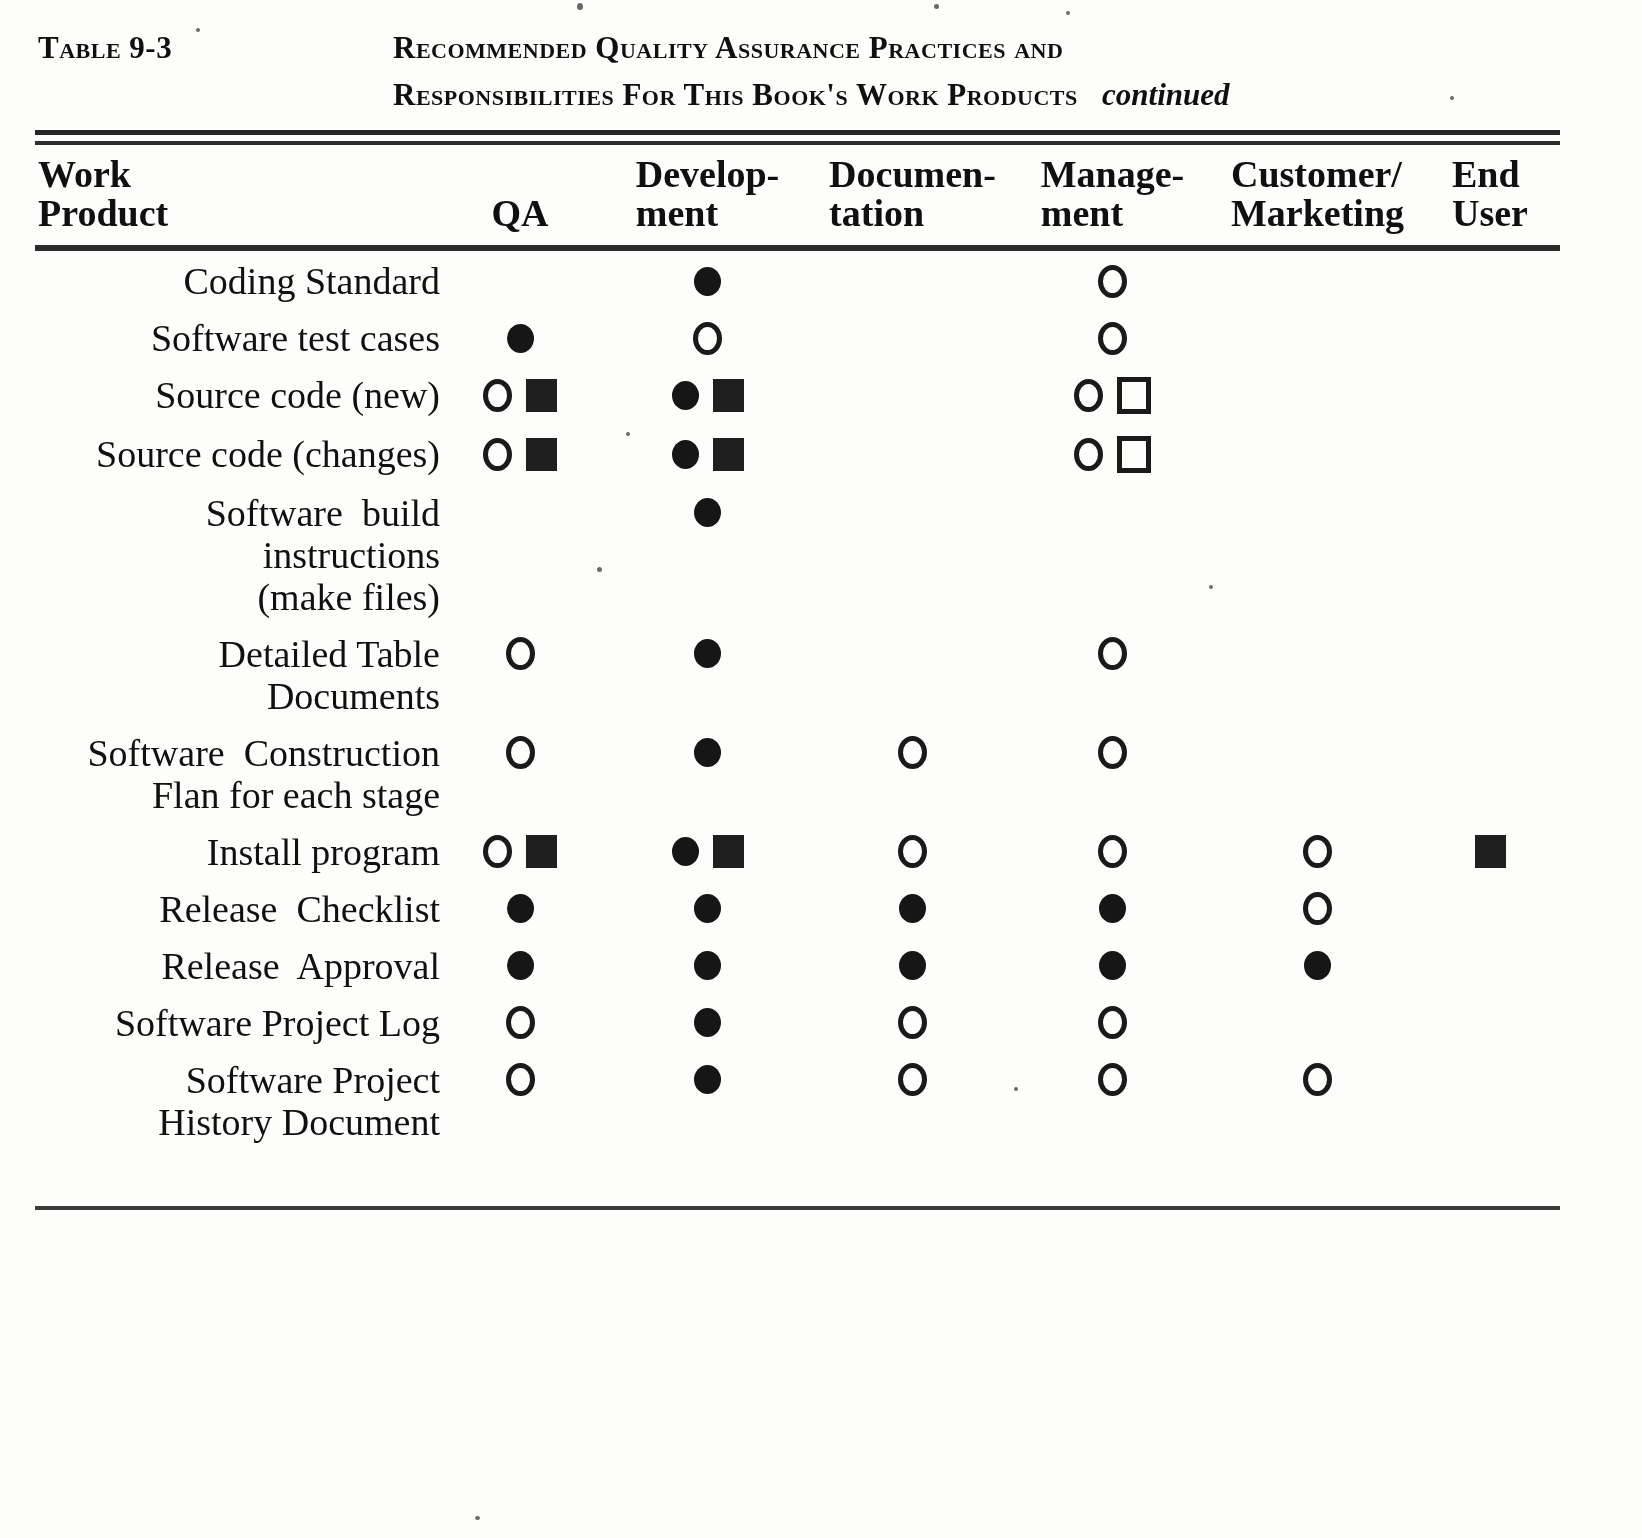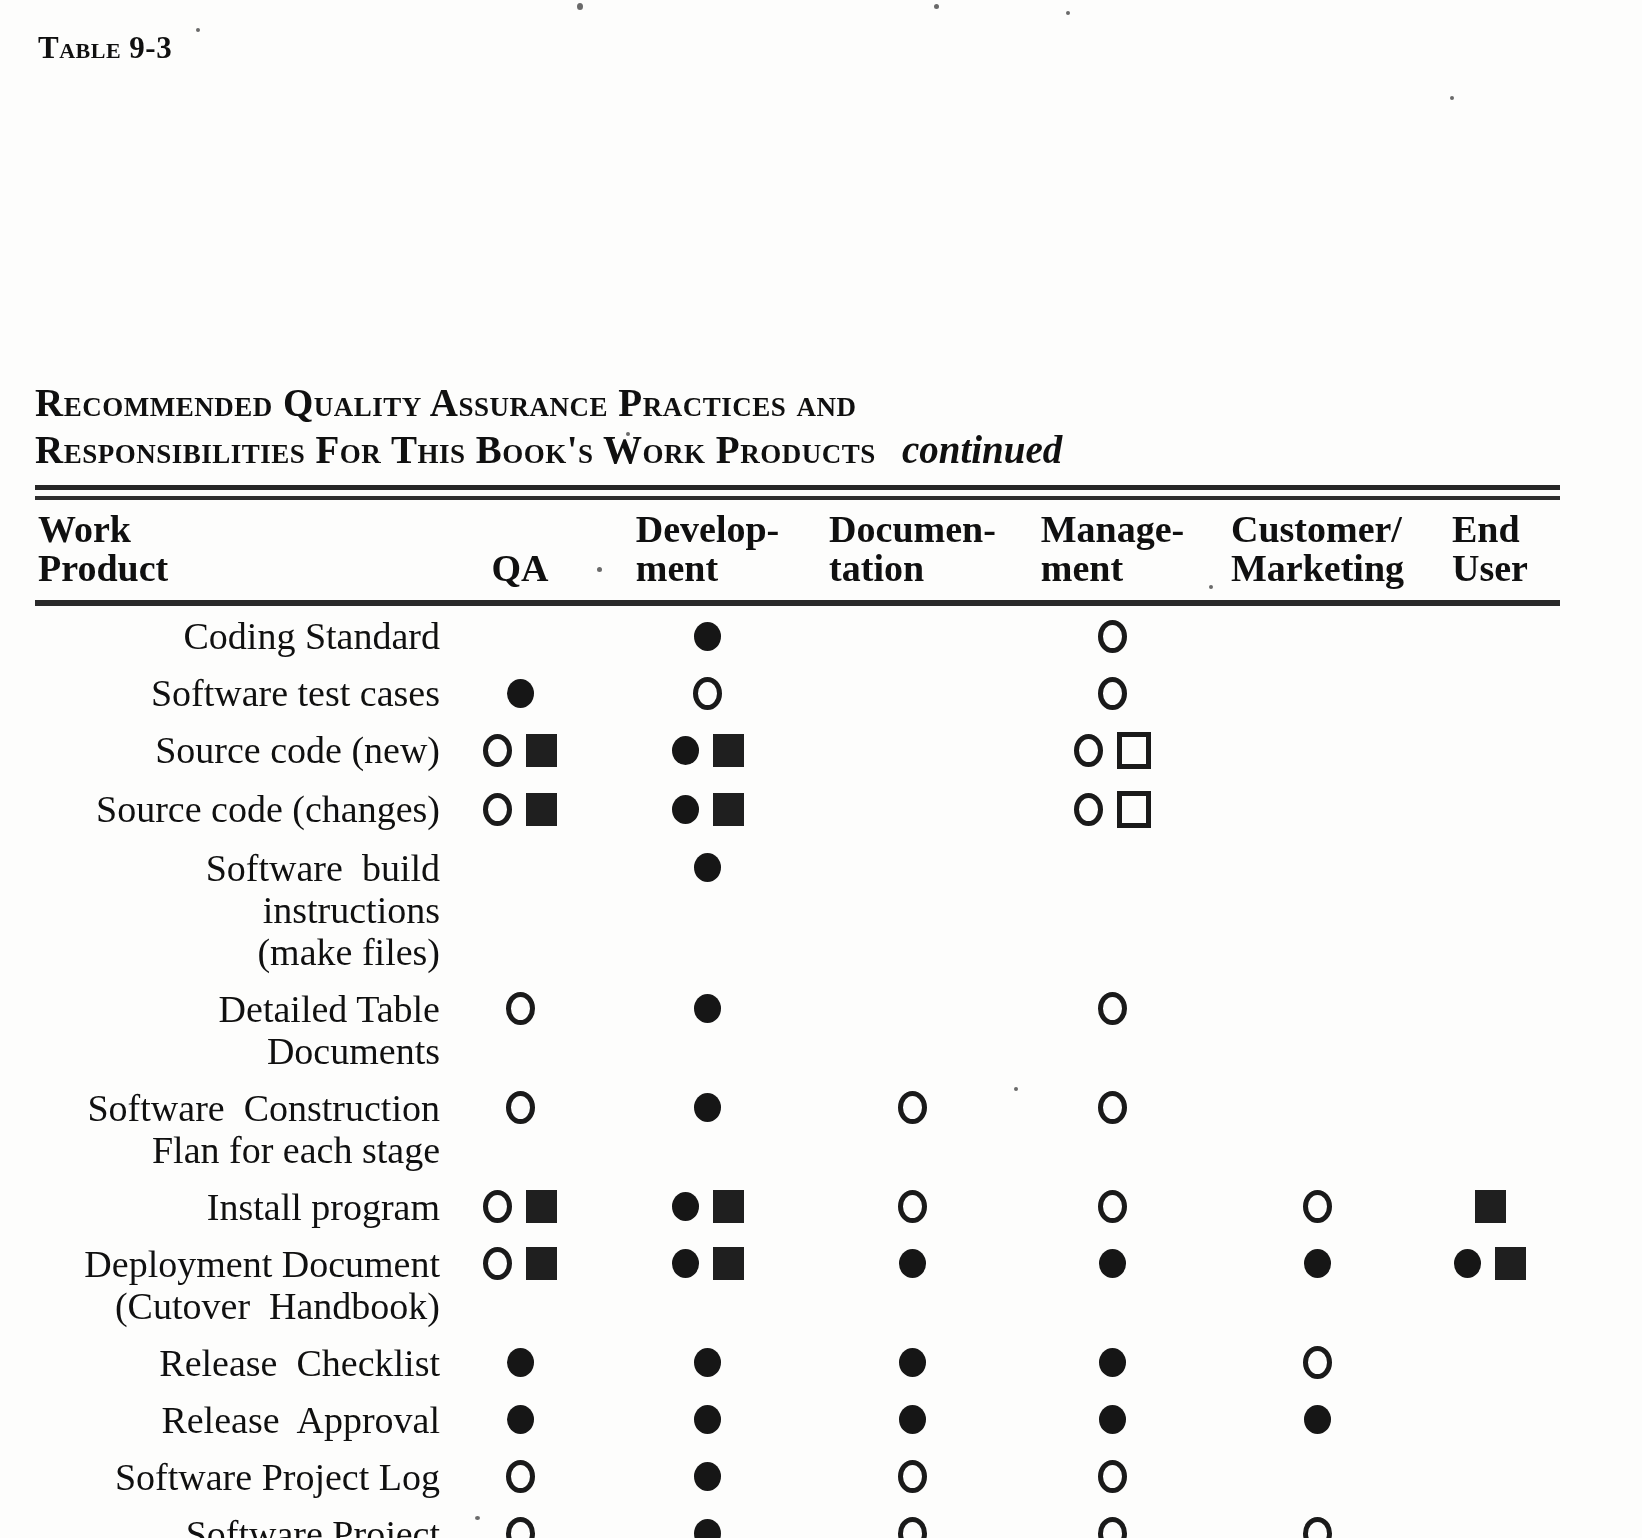--- a/index.html
+++ b/index.html
@@ -7,31 +7,31 @@
     width:1642px;height:1538px;
     font-family:"Liberation Serif","DejaVu Serif",serif;
     color:#101010;
     position:relative;
     overflow:hidden;
     background:#fdfdfc;
   }
   .page{position:relative;padding:18px 0 0 35px;width:1607px;}
 
   
-  .title-block{display:flex;align-items:flex-start;margin-top:6px;flex-direction:column;}
+  .title-block{display:flex;align-items:flex-start;margin-top:6px;}
   .table-label{
     width:355px;flex:0 0 355px;
     font-weight:bold;font-variant:small-caps;
     font-size:31px;line-height:47px;letter-spacing:.5px;
     padding-left:3px;
   }
   .title-lines{flex:1;}
   .title-line{
     font-weight:bold;font-variant:small-caps;
-    font-size:39px;line-height:47px;letter-spacing:.5px;
+    font-size:31px;line-height:47px;letter-spacing:.5px;
   }
   .title-line em{
     font-variant:normal;font-style:italic;font-weight:bold;
     letter-spacing:0;
     margin-left:16px;
   }
 
   
   .rule-double{
     width:1525px;margin-top:12px;height:6px;
@@ -190,30 +190,20 @@
         <tr>
           <td class="work">Install program</td>
           <td><span class="sym open-circle"></span><span class="sym filled-square"></span></td>
           <td><span class="sym filled-circle"></span><span class="sym filled-square"></span></td>
           <td><span class="sym open-circle"></span></td>
           <td><span class="sym open-circle"></span></td>
           <td><span class="sym open-circle"></span></td>
           <td><span class="sym filled-square"></span></td>
         </tr>
         <tr>
-          <td class="work">Deployment Document
-(Cutover  Handbook)</td>
-          <td><span class="sym open-circle"></span><span class="sym filled-square"></span></td>
-          <td><span class="sym filled-circle"></span><span class="sym filled-square"></span></td>
-          <td><span class="sym filled-circle"></span></td>
-          <td><span class="sym filled-circle"></span></td>
-          <td><span class="sym filled-circle"></span></td>
-          <td><span class="sym filled-circle"></span><span class="sym filled-square"></span></td>
-        </tr>
-        <tr>
           <td class="work">Release  Checklist</td>
           <td><span class="sym filled-circle"></span></td>
           <td><span class="sym filled-circle"></span></td>
           <td><span class="sym filled-circle"></span></td>
           <td><span class="sym filled-circle"></span></td>
           <td><span class="sym open-circle"></span></td>
           <td></td>
         </tr>
         <tr>
           <td class="work">Release  Approval</td>

